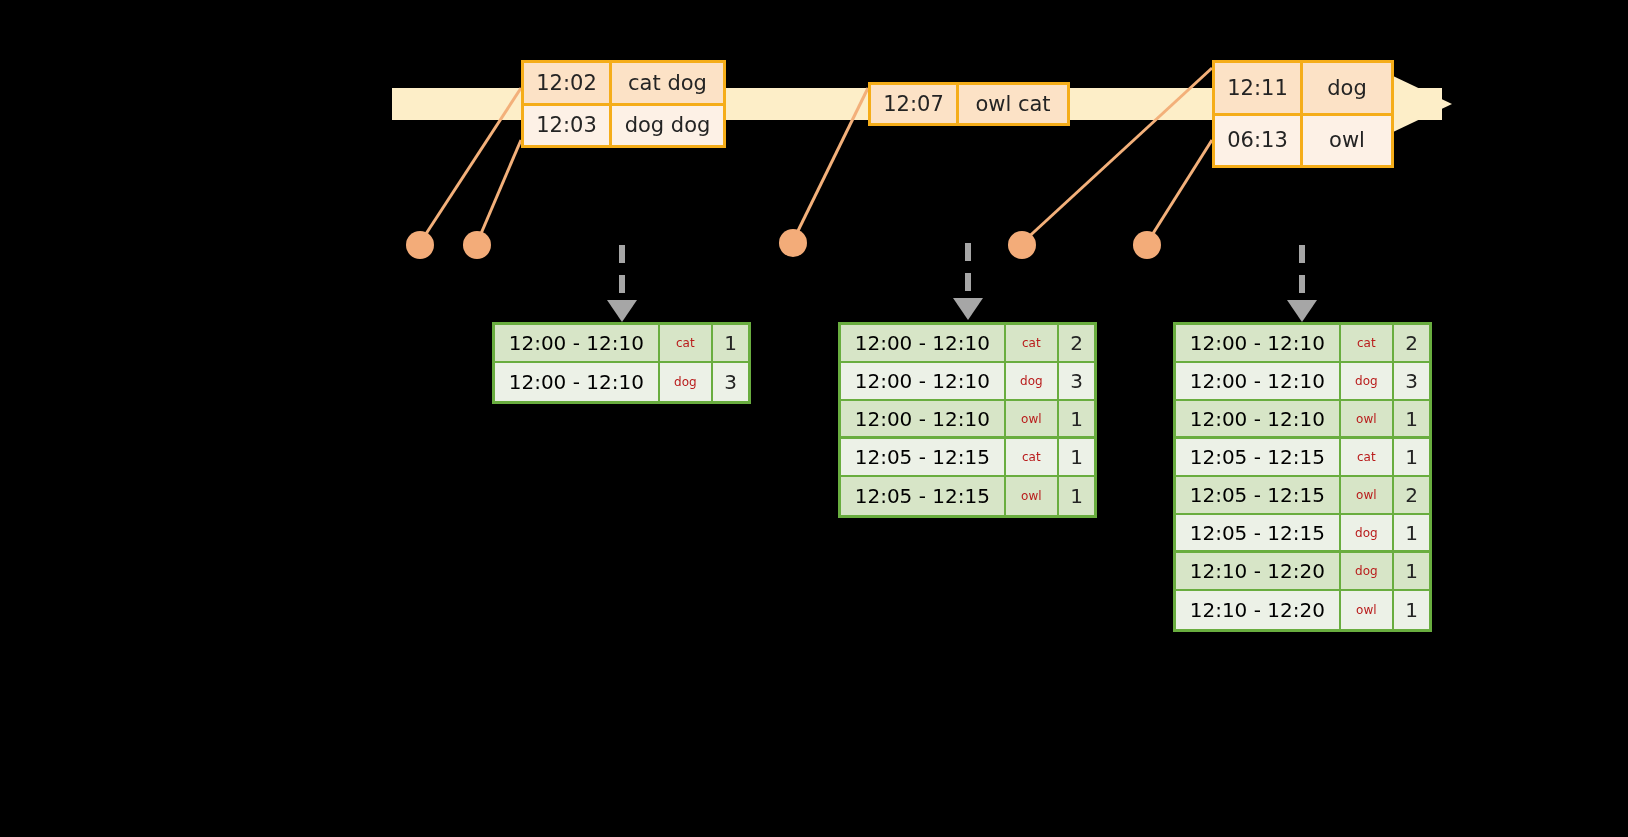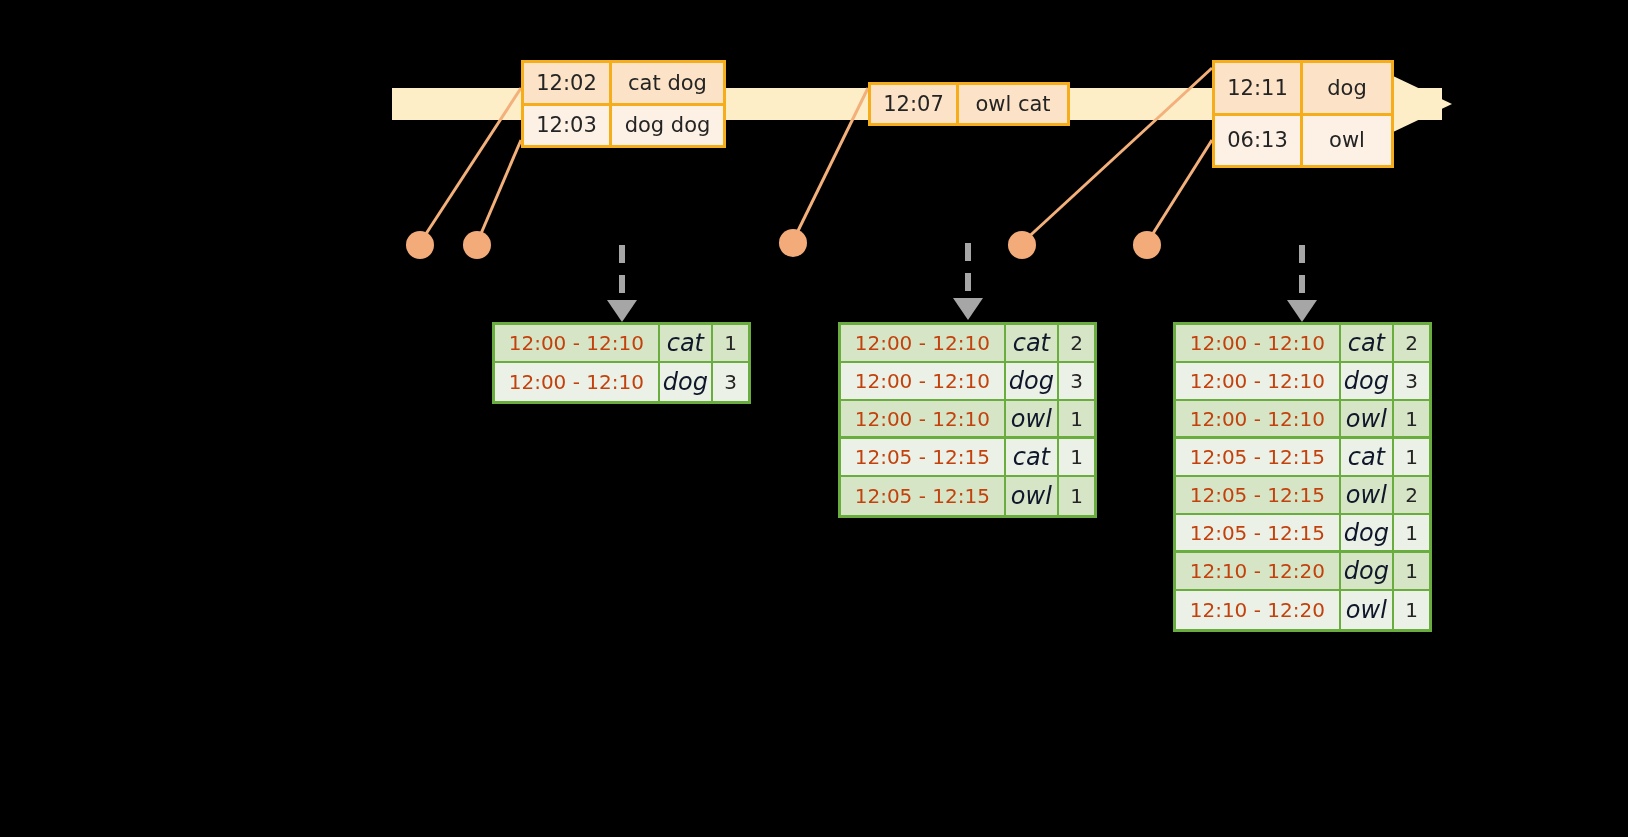--- a/index.html
+++ b/index.html
@@ -83,36 +83,35 @@
     display: flex;
     flex-direction: row;
     height: 38px;
   }
   .res-win {
     width: 179px;
     display: flex;
     align-items: center;
     justify-content: center;
     font-size: 20px;
-    color: #c2410c;
+    color: #000000;
     box-sizing: border-box;
     border-right: 2px solid #69ad3f;
     border-bottom: 2px solid #69ad3f;
   }
   .res-key {
     width: 58px;
     display: flex;
     align-items: center;
     justify-content: center;
-    font-size: 24px;
-    color: #0f172a;
+    font-size: 12px;
+    color: #b91c1c;
     box-sizing: border-box;
     border-right: 2px solid #69ad3f;
     border-bottom: 2px solid #69ad3f;
-    font-style: italic;
   }
   .res-cnt {
     width: 38px;
     display: flex;
     align-items: center;
     justify-content: center;
     font-size: 20px;
     color: #242424;
     box-sizing: border-box;
     border-bottom: 2px solid #69ad3f;

